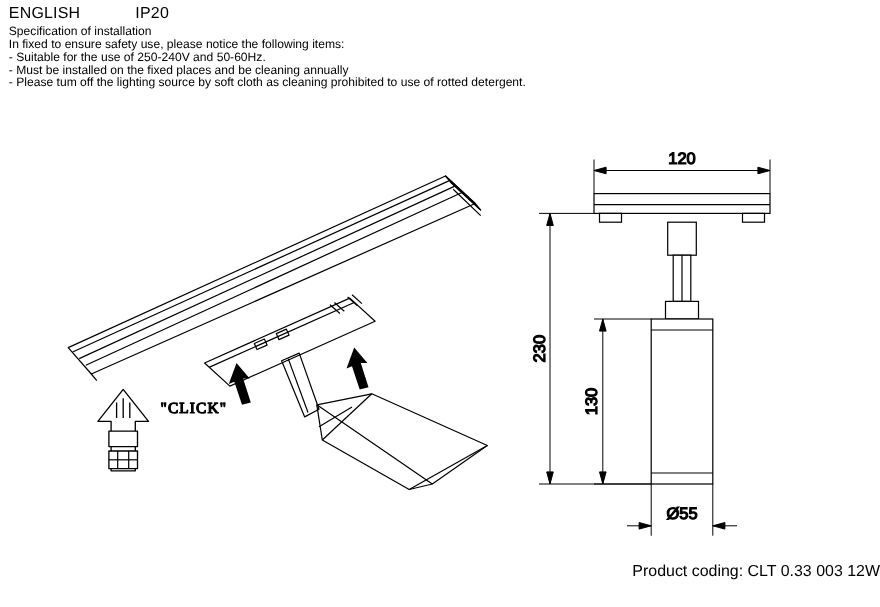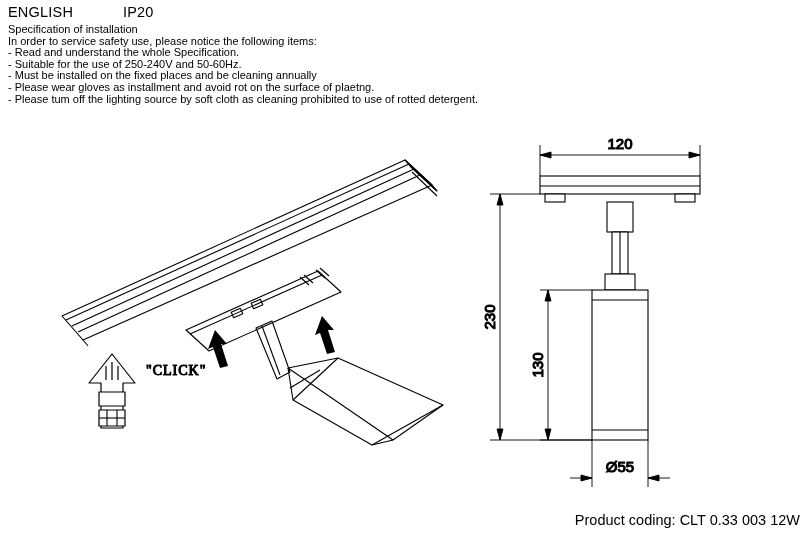--- a/index.html
+++ b/index.html
@@ -92,25 +92,23 @@
 
 <div class="page">
 
   <div class="header-row">
     <div class="header-lang">ENGLISH</div>
     <div class="header-ip">IP20</div>
   </div>
 
   <div class="spec-block">
     <div class="spec-line">Specification of installation</div>
-    <div class="spec-line">In order to service safety use, please notice the following items:</div>
-    <div class="spec-line">- Read and understand the whole Specification.</div>
+    <div class="spec-line">In fixed to ensure safety use, please notice the following items:</div>
     <div class="spec-line">- Suitable for the use of 250-240V and 50-60Hz.</div>
     <div class="spec-line">- Must be installed on the fixed places and be cleaning annually</div>
-    <div class="spec-line">- Please wear gloves as installment and avoid rot on the surface of plaetng.</div>
     <div class="spec-line">- Please tum off the lighting source by soft cloth as cleaning prohibited to use of rotted detergent.</div>
   </div>
 
   <svg class="drawing" viewBox="0 0 800 552">
 
     <g fill="none" stroke="#000" stroke-width="1.1" stroke-linejoin="round">
 
       <g>
         <path d="M 62,316 L 405,160 L 432,185 L 83,340 Z"></path>
         <path d="M 66,320 L 409,164"></path>

